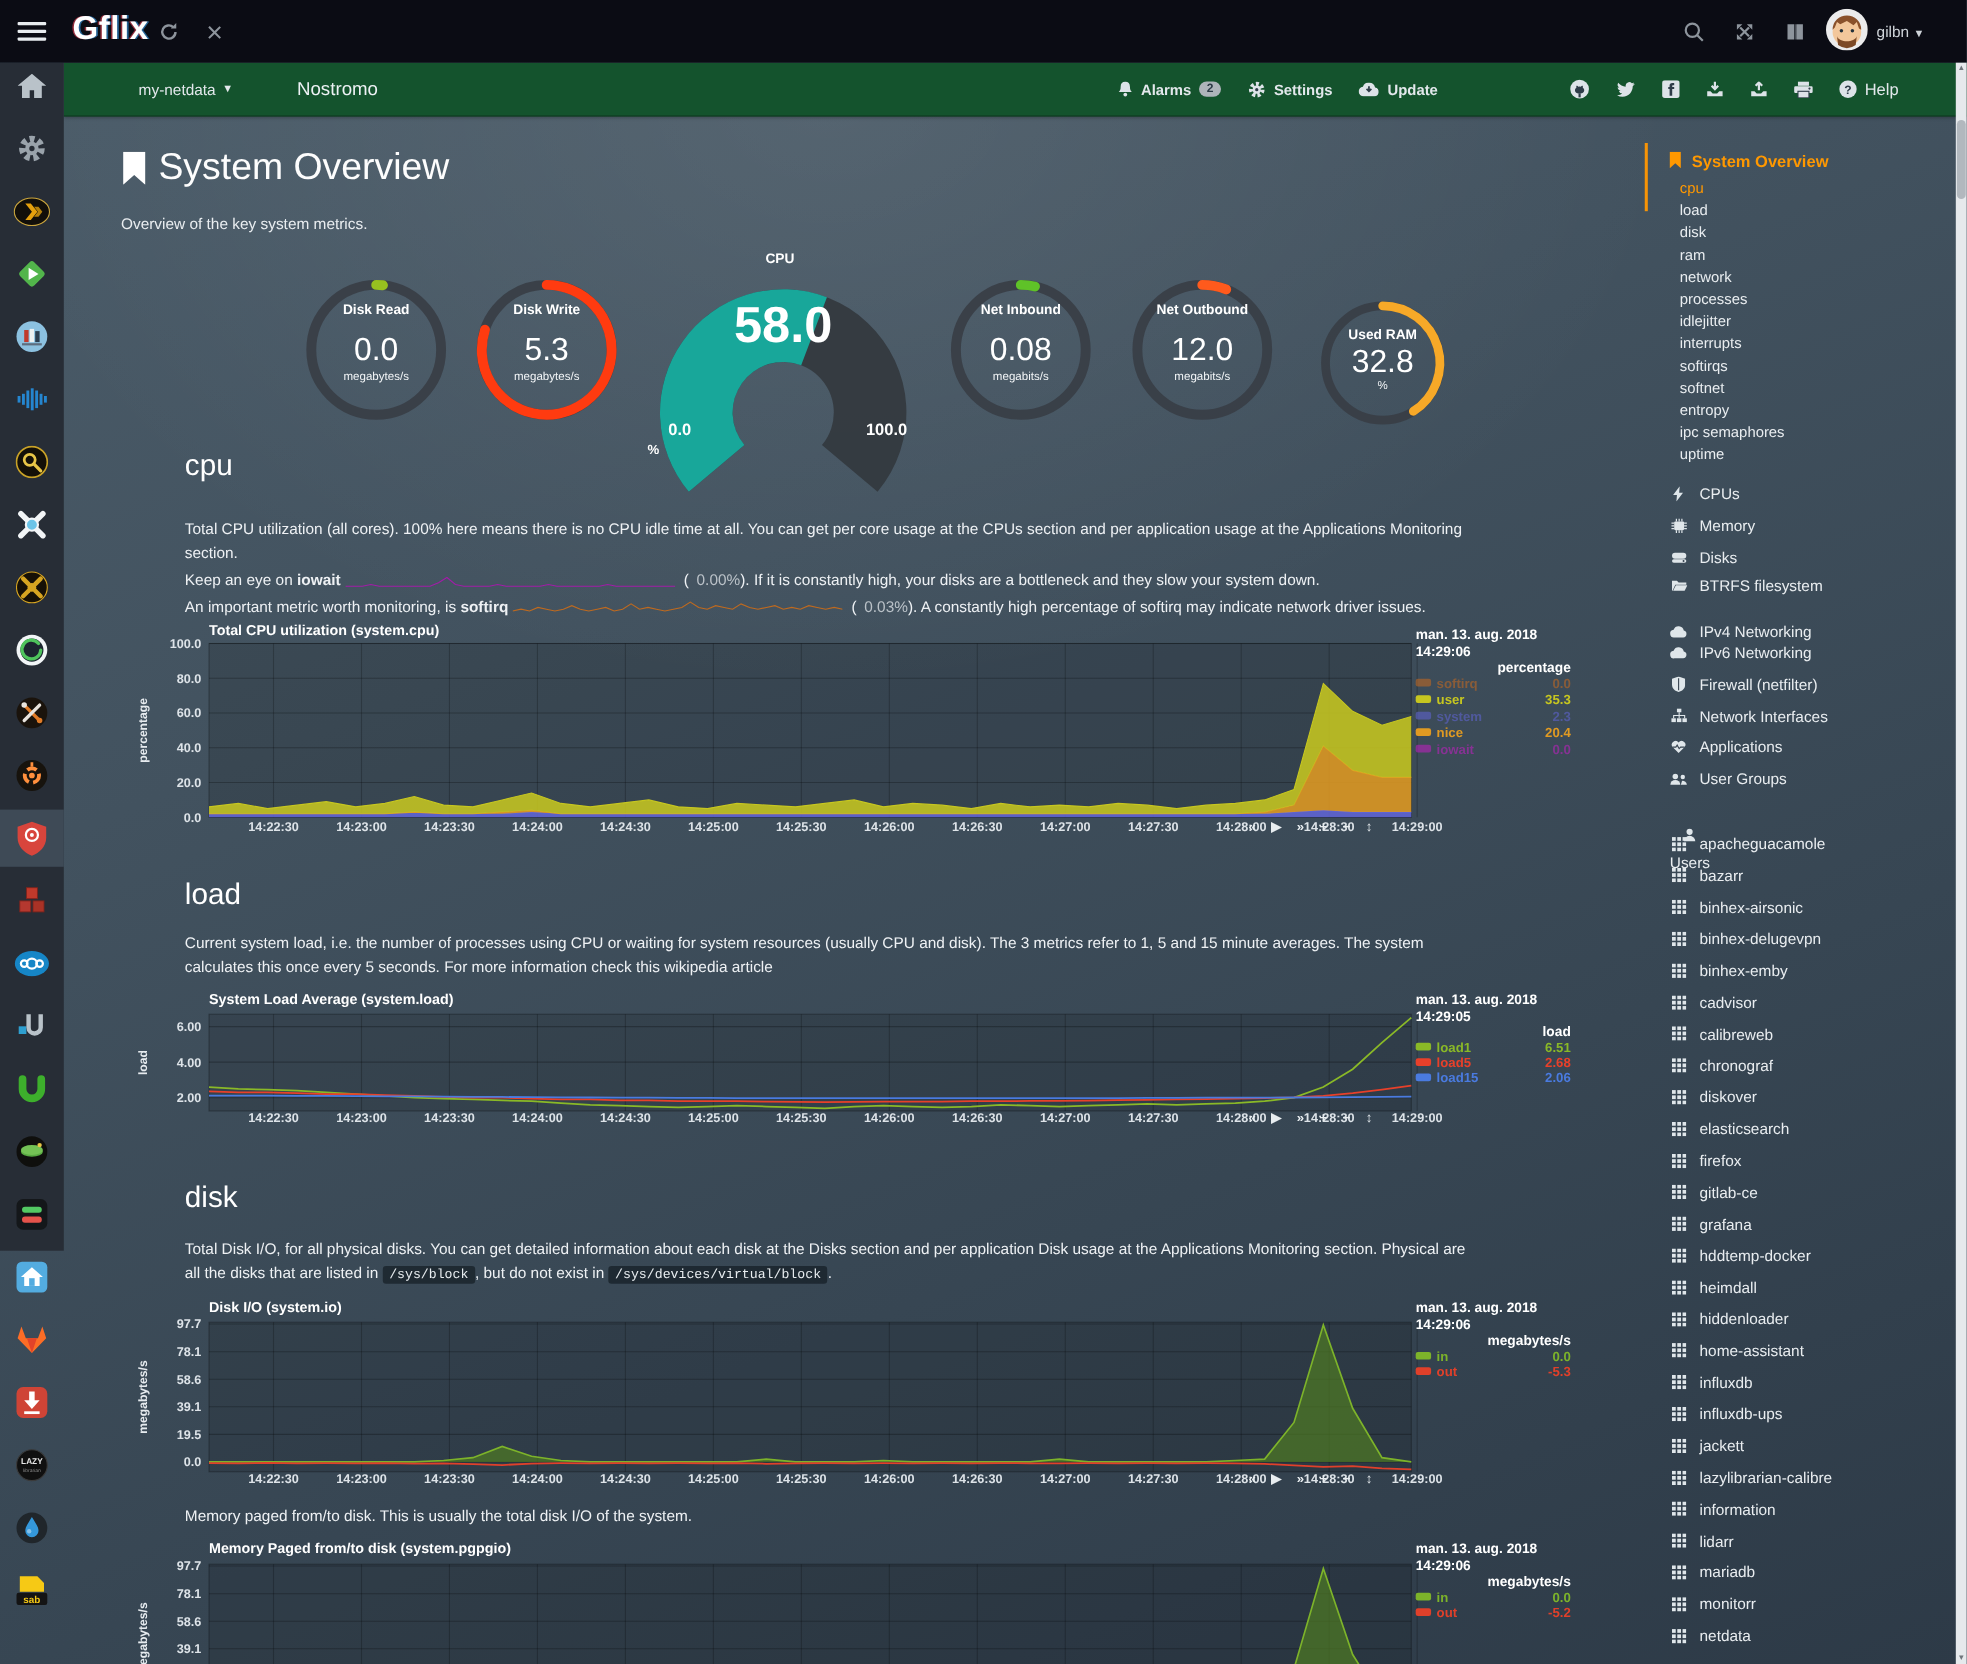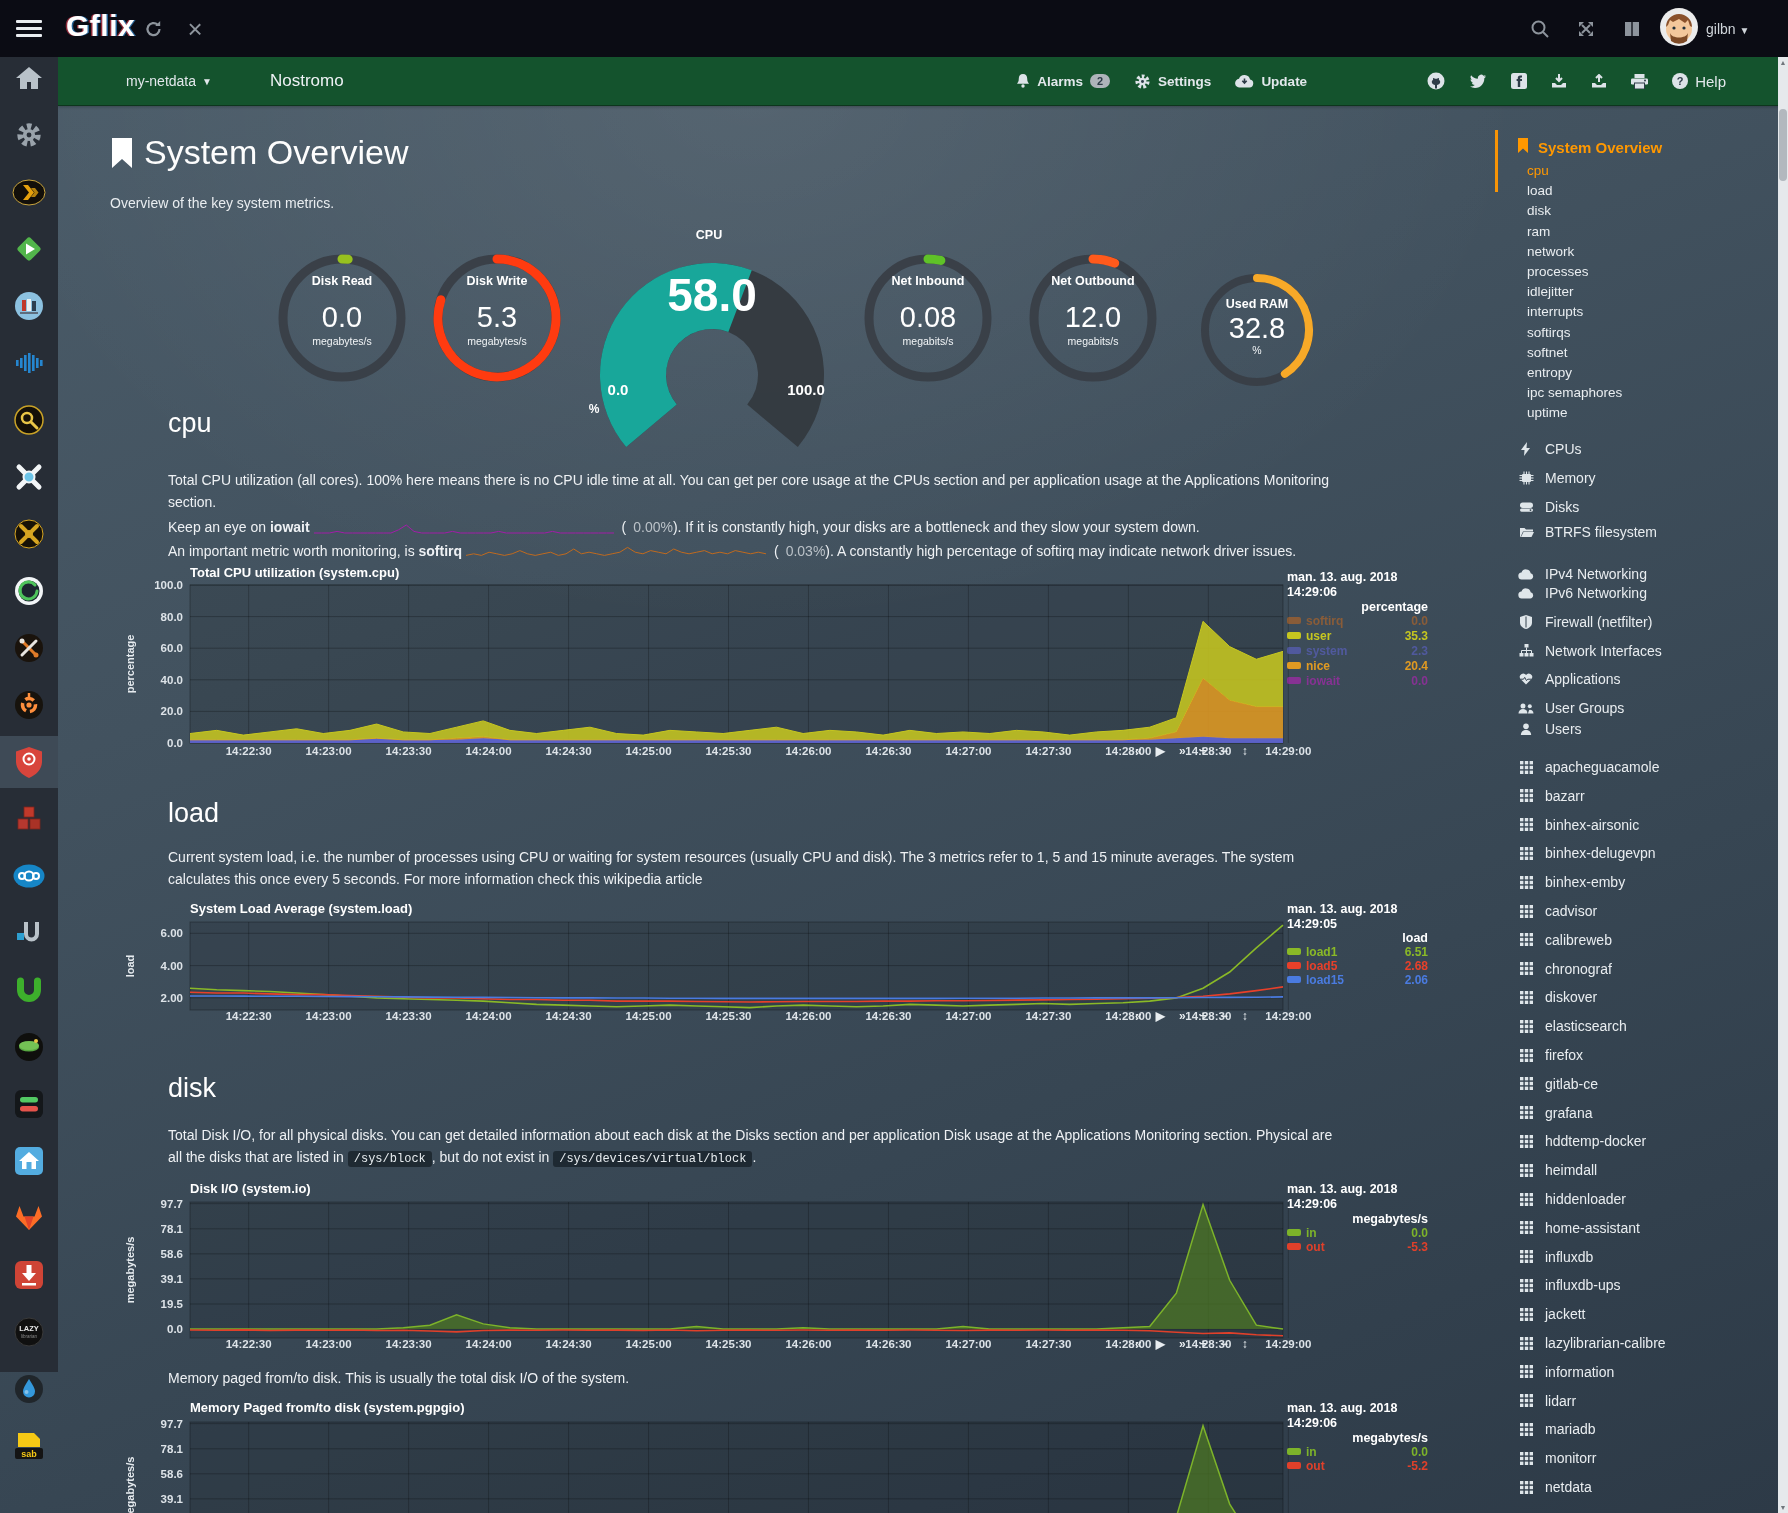--- a/index.html
+++ b/index.html
@@ -21,21 +21,21 @@
   #ndnav{position:absolute;left:58px;top:57px;width:1730px;height:48px;background:#14532d;
          border-bottom:1px solid rgba(0,0,0,.35);box-shadow:0 1px 3px rgba(0,0,0,.25);z-index:20}
   .nd-left{position:absolute;left:0;top:0;height:48px;display:flex;align-items:center}
   .nd-server{margin-left:68px;font-size:14px;color:#e3e8ec;display:flex;gap:6px;align-items:center;cursor:pointer}
   .nd-host{margin-left:58px;font-size:17px;color:#eef2f5;cursor:pointer}
   .nd-right{position:absolute;right:62px;top:0;height:48px;display:flex;align-items:center;gap:24px}
   .nd-item{display:flex;align-items:center;gap:7px;color:#e3e8ec;font-size:13.5px;font-weight:bold;cursor:pointer;white-space:nowrap}
   .badge{background:#aeb4ba;color:#2d3b47;border-radius:9px;font-size:11px;padding:1px 7px;font-weight:bold}
   .nd-ico{display:flex;align-items:center;cursor:pointer}
   
-  #leftbar{position:absolute;left:0;top:57px;width:58px;height:1315px;background:#272d36;z-index:25}
+  #leftbar{position:absolute;left:0;top:57px;width:58px;height:1080px;background:#272d36;z-index:25}
   .lbi{position:absolute;left:0;width:58px;height:52px;display:flex;align-items:center;justify-content:center;cursor:pointer}
   .lbi.active{background:#3e4a56}
   
   #main{position:absolute;left:58px;top:105px;width:1437px;height:1408px;overflow:hidden}
   .pagetitle{position:absolute;left:86px;top:28px;font-size:34px;font-weight:400;color:#fdfdfd}
   .subtitle{position:absolute;left:52px;top:90px;font-size:14px;color:#e9edf0}
   .sechead{position:absolute;left:110px;font-size:27px;font-weight:400;color:#fff}
   .para{position:absolute;left:110px;width:1175px;font-size:14px;color:#eef1f4;line-height:1.55}
   .para b{font-weight:bold}
   .dimval{color:#cfd5da;opacity:.85}
@@ -874,21 +874,21 @@
       <span class="micon">
         <svg width="16" height="11">
           <circle cx="5" cy="3" r="2.5" fill="#dfe6ea"></circle>
           <path d="M0.5 10.5a4.5 4.5 0 0 1 9 0Z" fill="#dfe6ea"></path>
           <circle cx="11.8" cy="3.3" r="2" fill="#dfe6ea"></circle>
           <path d="M10 10.5h5.5a4 4 0 0 0-4.4-3.6" fill="#dfe6ea"></path>
         </svg>
       </span>
       <span>User Groups</span>
     </div>
-    <div class="m-item" style="top: 616px;">
+    <div class="m-item" style="top: 648px; flex-direction: column;">
       <span class="micon">
         <svg width="12" height="12">
           <circle cx="6" cy="3.2" r="2.8" fill="#dfe6ea"></circle>
           <path d="M0.8 12a5.2 5.2 0 0 1 10.4 0Z" fill="#dfe6ea"></path>
         </svg>
       </span>
       <span>Users</span>
     </div>
     <div class="m-item" style="top: 654px;">
       <span class="micon">

